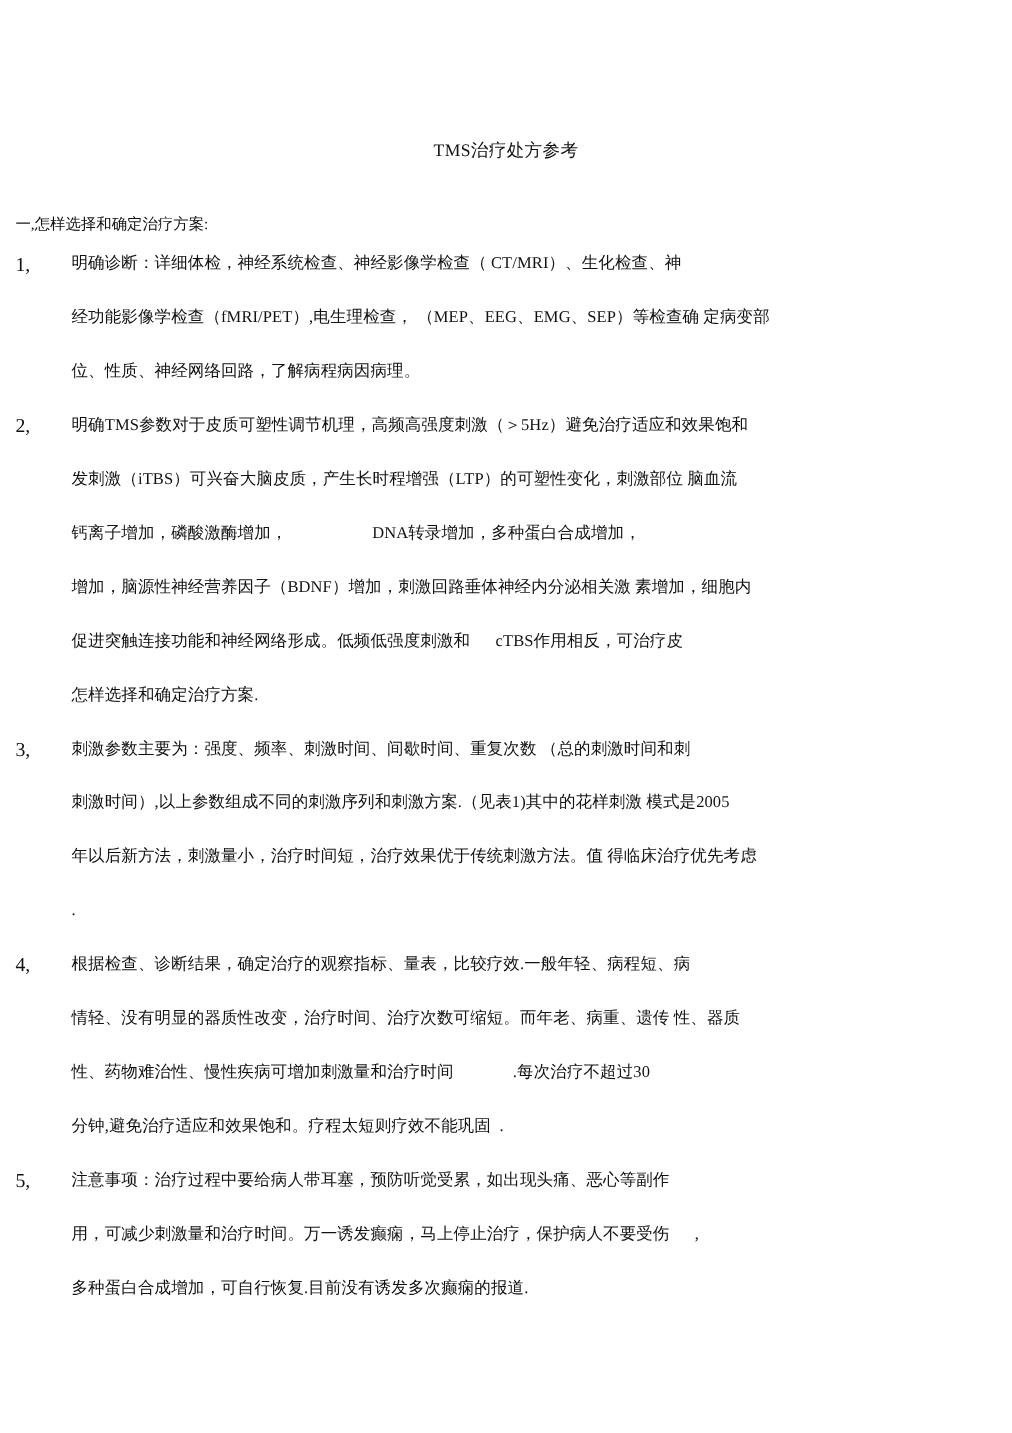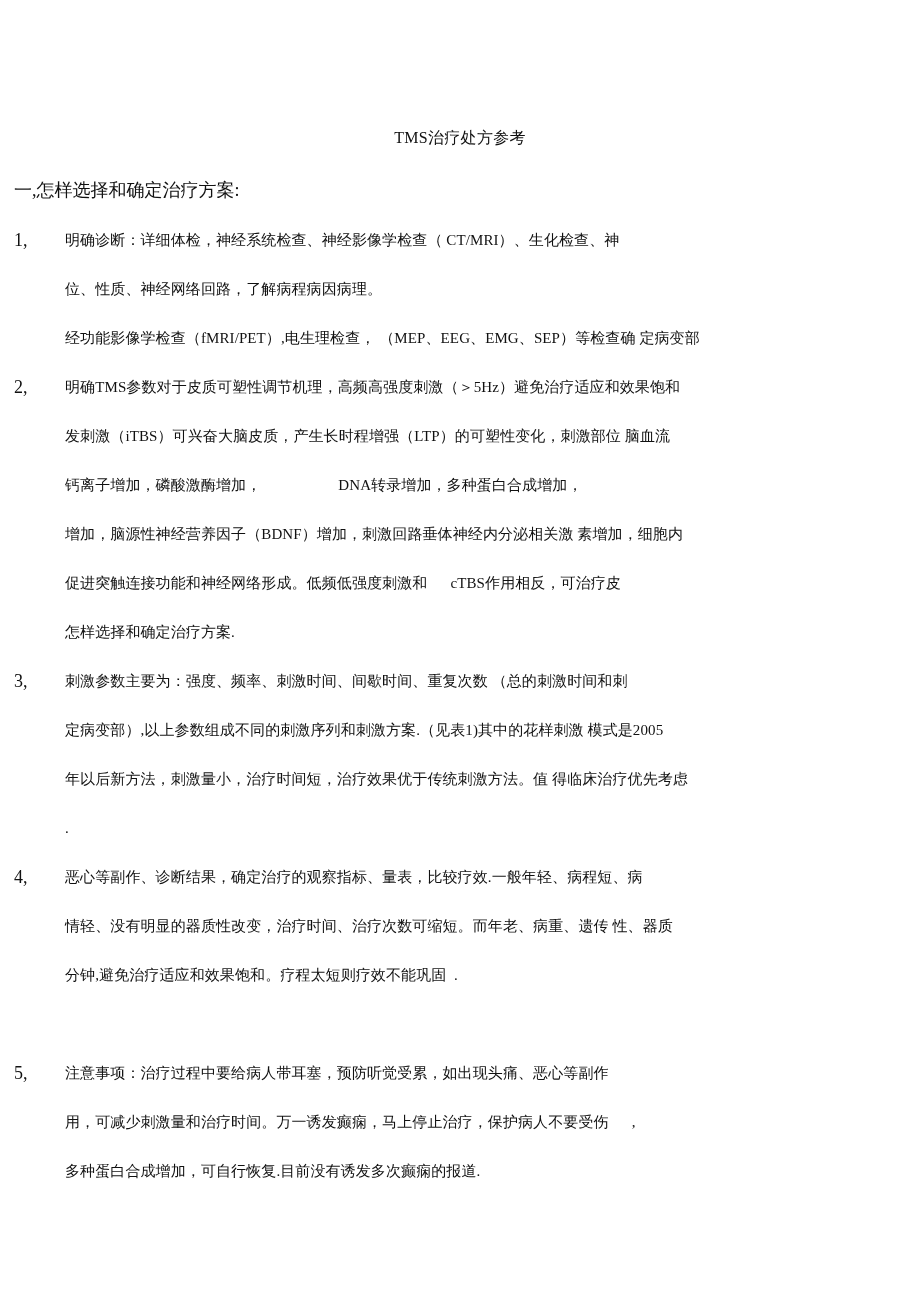--- a/index.html
+++ b/index.html
@@ -27,23 +27,23 @@
     left: 0;
     width: 920px;
     text-align: center;
     font-size: 16px;
     line-height: 24px;
     letter-spacing: 0.3px;
     white-space: pre;
   }
   .section-heading {
     position: absolute;
-    top: 176px;
+    top: 191px;
     left: 14px;
-    font-size: 18px;
+    font-size: 14px;
     line-height: 28px;
     white-space: pre;
   }
   .item {
     position: absolute;
     left: 14px;
     width: 906px;
   }
   .item-row {
     display: block;
@@ -77,40 +77,41 @@
 
 <div class="page">
 
   <div class="doc-title">TMS治疗处方参考</div>
 
   <div class="section-heading">一,怎样选择和确定治疗方案:</div>
 
   <div id="items-root">
       <div class="item" style="top: 225px;">
         <div class="item-row"><span class="item-num">1,</span><span class="line-text">明确诊断：详细体检，神经系统检查、神经影像学检查（ CT/MRI）、生化检查、神</span></div>
+        <div class="item-row"><span class="line-text cont">经功能影像学检查（fMRI/PET）,电生理检查， （MEP、EEG、EMG、SEP）等检查确 定病变部</span></div>
         <div class="item-row"><span class="line-text cont">位、性质、神经网络回路，了解病程病因病理。</span></div>
-        <div class="item-row"><span class="line-text cont">经功能影像学检查（fMRI/PET）,电生理检查， （MEP、EEG、EMG、SEP）等检查确 定病变部</span></div>
       </div>
       <div class="item" style="top: 372px;">
         <div class="item-row"><span class="item-num">2,</span><span class="line-text">明确TMS参数对于皮质可塑性调节机理，高频高强度刺激（＞5Hz）避免治疗适应和效果饱和</span></div>
         <div class="item-row"><span class="line-text cont">发刺激（iTBS）可兴奋大脑皮质，产生长时程增强（LTP）的可塑性变化，刺激部位 脑血流</span></div>
         <div class="item-row"><span class="line-text cont">钙离子增加，磷酸激酶增加，                    DNA转录增加，多种蛋白合成增加，</span></div>
         <div class="item-row"><span class="line-text cont">增加，脑源性神经营养因子（BDNF）增加，刺激回路垂体神经内分泌相关激 素增加，细胞内</span></div>
         <div class="item-row"><span class="line-text cont">促进突触连接功能和神经网络形成。低频低强度刺激和      cTBS作用相反，可治疗皮</span></div>
         <div class="item-row"><span class="line-text cont">怎样选择和确定治疗方案.</span></div>
       </div>
       <div class="item" style="top: 666px;">
         <div class="item-row"><span class="item-num">3,</span><span class="line-text">刺激参数主要为：强度、频率、刺激时间、间歇时间、重复次数 （总的刺激时间和刺</span></div>
-        <div class="item-row"><span class="line-text cont">定病变部）,以上参数组成不同的刺激序列和刺激方案.（见表1)其中的花样刺激 模式是2005</span></div>
+        <div class="item-row"><span class="line-text cont">刺激时间）,以上参数组成不同的刺激序列和刺激方案.（见表1)其中的花样刺激 模式是2005</span></div>
         <div class="item-row"><span class="line-text cont">年以后新方法，刺激量小，治疗时间短，治疗效果优于传统刺激方法。值 得临床治疗优先考虑</span></div>
         <div class="item-row"><span class="line-text cont">.</span></div>
       </div>
       <div class="item" style="top: 862px;">
-        <div class="item-row"><span class="item-num">4,</span><span class="line-text">恶心等副作、诊断结果，确定治疗的观察指标、量表，比较疗效.一般年轻、病程短、病</span></div>
+        <div class="item-row"><span class="item-num">4,</span><span class="line-text">根据检查、诊断结果，确定治疗的观察指标、量表，比较疗效.一般年轻、病程短、病</span></div>
         <div class="item-row"><span class="line-text cont">情轻、没有明显的器质性改变，治疗时间、治疗次数可缩短。而年老、病重、遗传 性、器质</span></div>
+        <div class="item-row"><span class="line-text cont">性、药物难治性、慢性疾病可增加刺激量和治疗时间              .每次治疗不超过30</span></div>
         <div class="item-row"><span class="line-text cont">分钟,避免治疗适应和效果饱和。疗程太短则疗效不能巩固  .</span></div>
       </div>
       <div class="item" style="top: 1058px;">
         <div class="item-row"><span class="item-num">5,</span><span class="line-text">注意事项：治疗过程中要给病人带耳塞，预防听觉受累，如出现头痛、恶心等副作</span></div>
         <div class="item-row"><span class="line-text cont">用，可减少刺激量和治疗时间。万一诱发癫痫，马上停止治疗，保护病人不要受伤      ,</span></div>
         <div class="item-row"><span class="line-text cont">多种蛋白合成增加，可自行恢复.目前没有诱发多次癫痫的报道.</span></div>
       </div>
     </div>
 
 </div>

